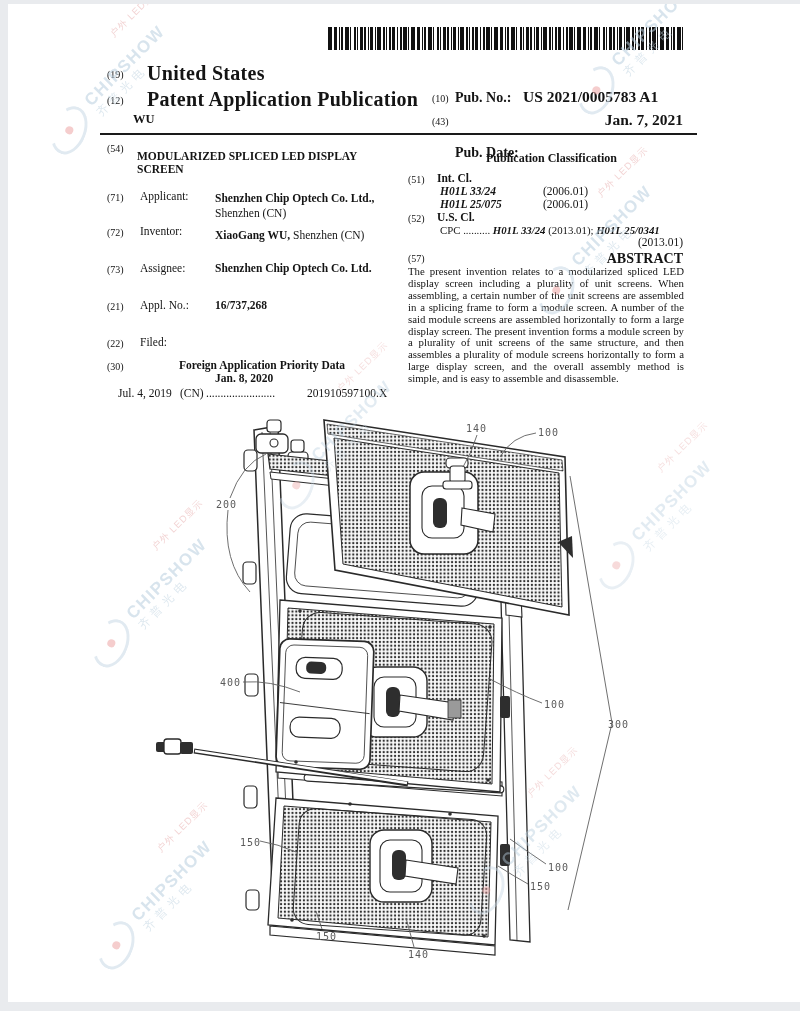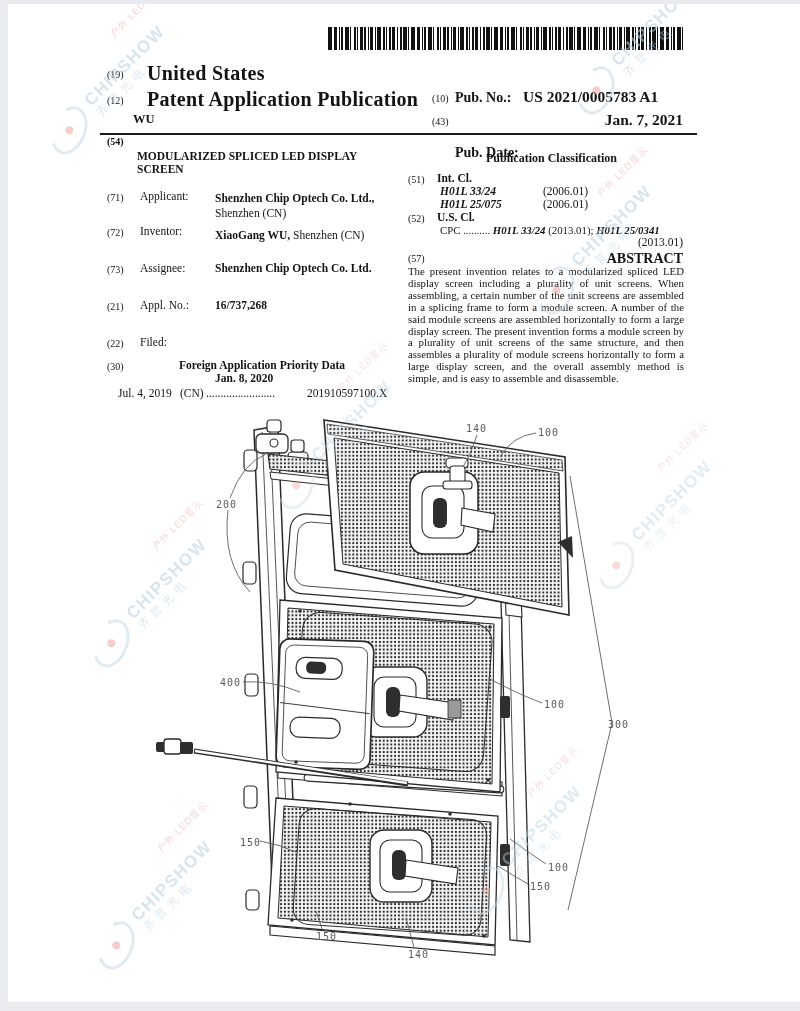--- a/index.html
+++ b/index.html
@@ -155,21 +155,21 @@
 
   <span class="abs code" style="left:432px;top:93px;">(10)</span>
   <span class="abs h-med" style="left:455px;top:90px;">Pub. No.:</span>
   <span class="abs h-val" style="left:523px;top:88px;">US 2021/0005783 A1</span>
   <span class="abs code" style="left:432px;top:116px;">(43)</span>
   <span class="abs h-med" style="left:455px;top:113px;margin-top:32px;">Pub. Date:</span>
   <span class="abs h-val" style="right:117px;top:111px;">Jan. 7, 2021</span>
 
   <div class="rule" style="left:100px;top:133px;width:597px;"></div>
 
-  <span class="abs code" style="left:107px;top:136px;font-weight:bold;">(54)</span>
+  <span class="abs code" style="left:107px;top:143px;">(54)</span>
   <div class="abs small-caps-b" style="left:137px;top:150px;width:230px;line-height:13px;">MODULARIZED SPLICED LED DISPLAY SCREEN</div>
 
   <span class="abs code" style="left:107px;top:192px;">(71)</span>
   <span class="abs lbl" style="left:140px;top:190px;">Applicant:</span>
   <div class="abs" style="left:215px;top:190px;width:175px;line-height:13px;">
     <span class="val-b">Shenzhen Chip Optech Co. Ltd.,</span><br>
     <span class="lbl">Shenzhen (CN)</span>
   </div>
 
   <span class="abs code" style="left:107px;top:227px;">(72)</span>

